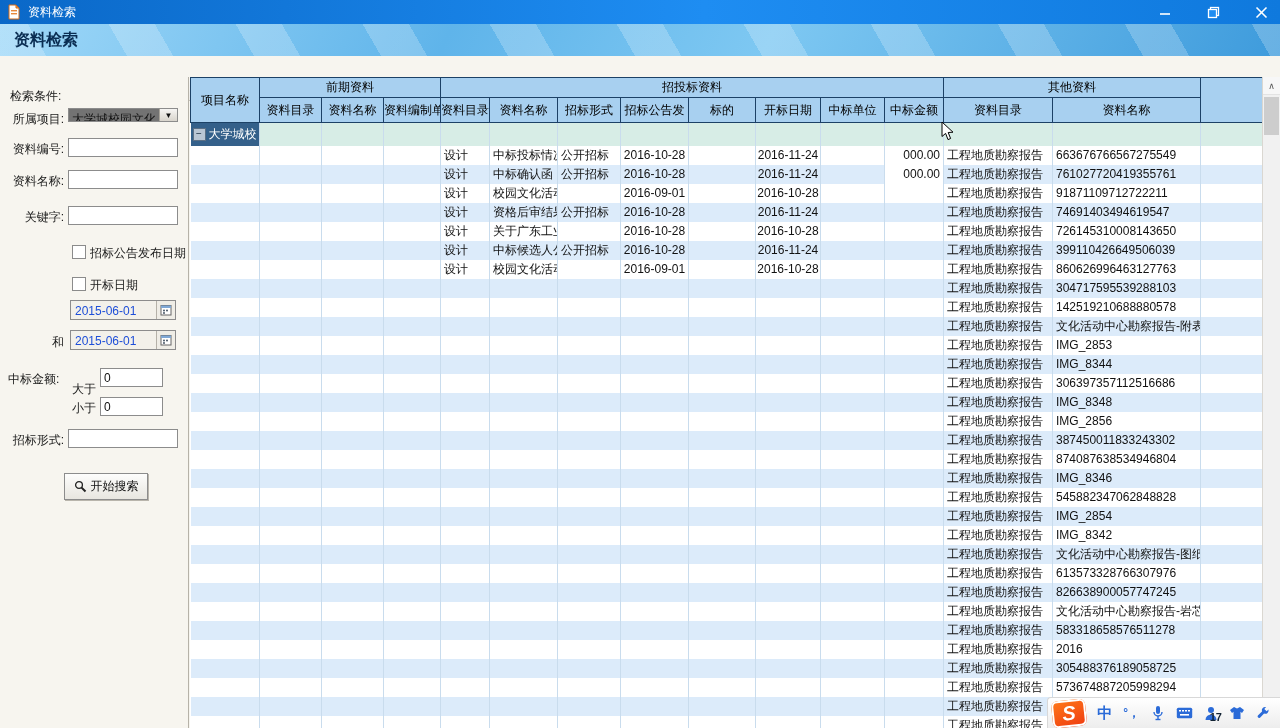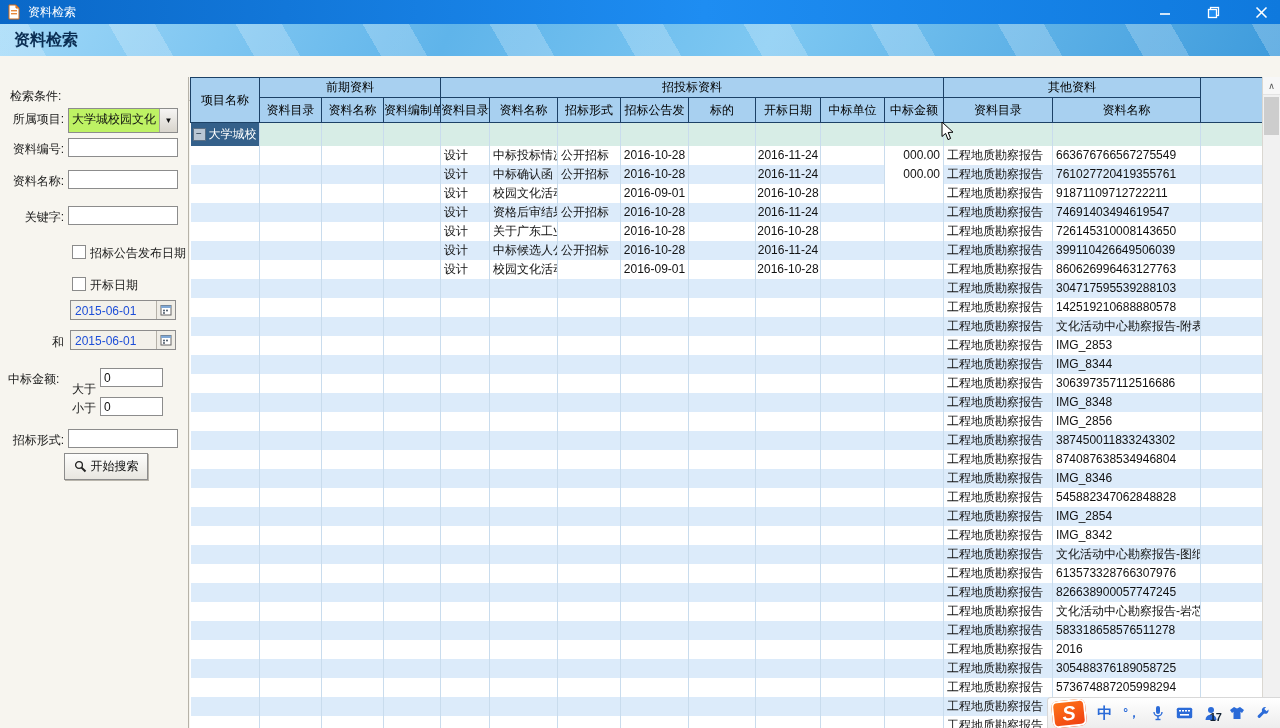--- a/index.html
+++ b/index.html
@@ -29,28 +29,28 @@
     display:flex;justify-content:flex-end;align-items:center;padding-right:6px;box-sizing:border-box;margin-top:24px;}
   .tbtn{display:flex;align-items:center;gap:3px;height:19px;padding:0 6px;border-right:1px solid #d6d2ca;cursor:default;}
   .tbtn:first-child{border-left:1px solid #d6d2ca;}
   .tbtn span.lbl{white-space:nowrap;color:#1a1a1a;}
   .tbtn svg{display:block;}
 
   
   .sidebar{position:absolute;left:0;top:77px;width:189px;bottom:0;background:#f7f5ef;border-right:1px solid #b6b2a8;box-sizing:border-box;}
   .sb-label{position:absolute;white-space:nowrap;color:#1a1a1a;}
   .sb-input{position:absolute;background:#fff;border:1px solid #8c8c8c;height:19px;box-sizing:border-box;font-size:12px;padding:0 3px;line-height:17px;color:#111;overflow:hidden;}
-  .combo{position:absolute;height:25px;box-sizing:border-box;border:1px solid #8c8c8c;background:#bef264;display:flex;}
+  .combo{position:absolute;height:14px;box-sizing:border-box;border:1px solid #8c8c8c;background:#737373;display:flex;}
   .combo .cval{flex:1;padding:2px 1px 0 3px;white-space:nowrap;overflow:hidden;}
   .combo .cbtn{width:17px;background:linear-gradient(#f6f5f3,#d8d4cc);border-left:1px solid #a7a39a;display:flex;align-items:center;justify-content:center;font-size:8px;color:#111;}
   .checkbox{position:absolute;width:12px;height:12px;background:#fff;border:1px solid #8b8b8b;}
   .datefield{position:absolute;height:20px;box-sizing:border-box;border:1px solid #8c8c8c;background:#f3f1ea;display:flex;}
   .datefield .dval{flex:1;padding:3px 0 0 4px;color:#1d4ed8;white-space:nowrap;}
   .datefield .dbtn{width:18px;display:flex;align-items:center;justify-content:center;background:#efede6;border-left:1px solid #b5b1a8;}
-  .searchbtn{position:absolute;left:64px;top:376px;width:82px;height:25px;background:linear-gradient(#fdfdfc,#e8e6e0);
+  .searchbtn{position:absolute;left:64px;top:396px;width:82px;height:25px;background:linear-gradient(#fdfdfc,#e8e6e0);
     border:1px solid #8c8c8c;box-shadow:1px 1px 0 #b9b5ac;display:flex;align-items:center;justify-content:center;gap:4px;font-size:12px;}
 
   
   .table-wrap{position:absolute;left:190px;top:77px;width:1072px;bottom:0;background:#fff;overflow:hidden;}
   table.grid{border-collapse:collapse;table-layout:fixed;width:1072px;}
   .grid th{background:#a8d0f0;border:1px solid #1c4166;font-weight:normal;font-size:12px;padding:0;
     white-space:nowrap;overflow:hidden;color:#000;}
   .grid tr.gh th{height:19px;}
   .grid tr.sh th{height:24px;}
   .grid td{height:19px;line-height:19px;font-size:12px;padding:0 3px;border-right:1px solid #c9dced;

